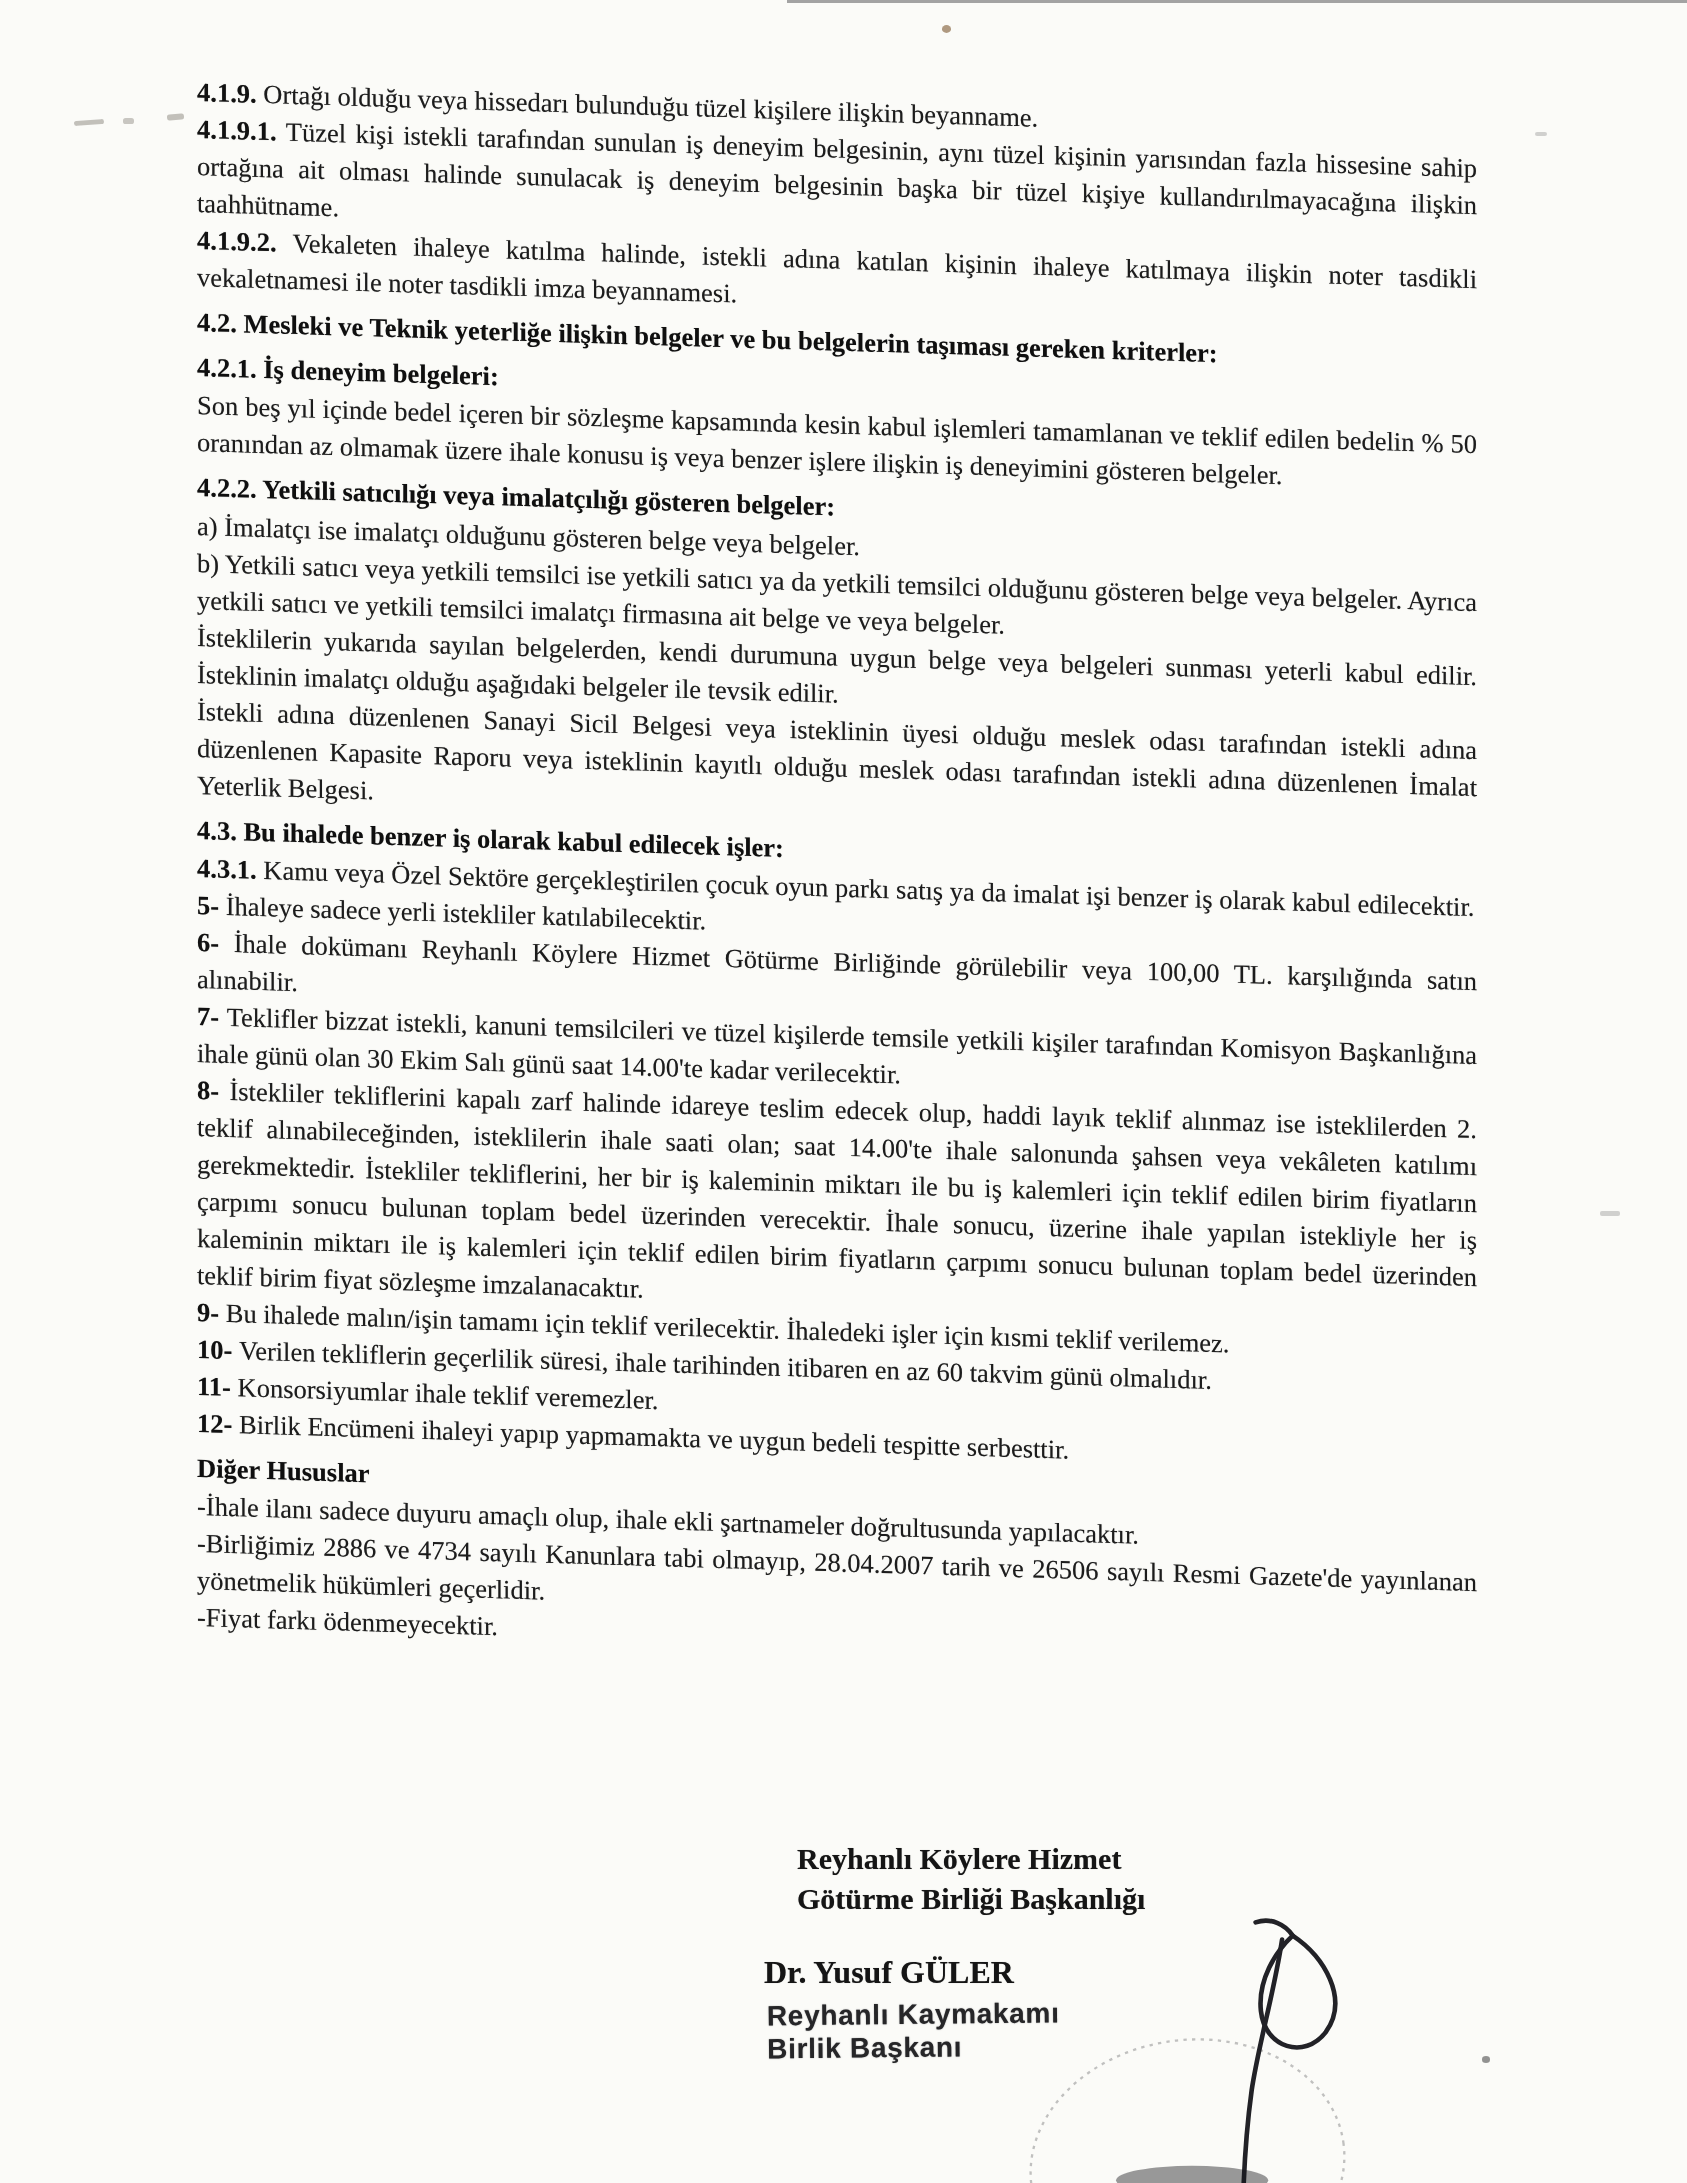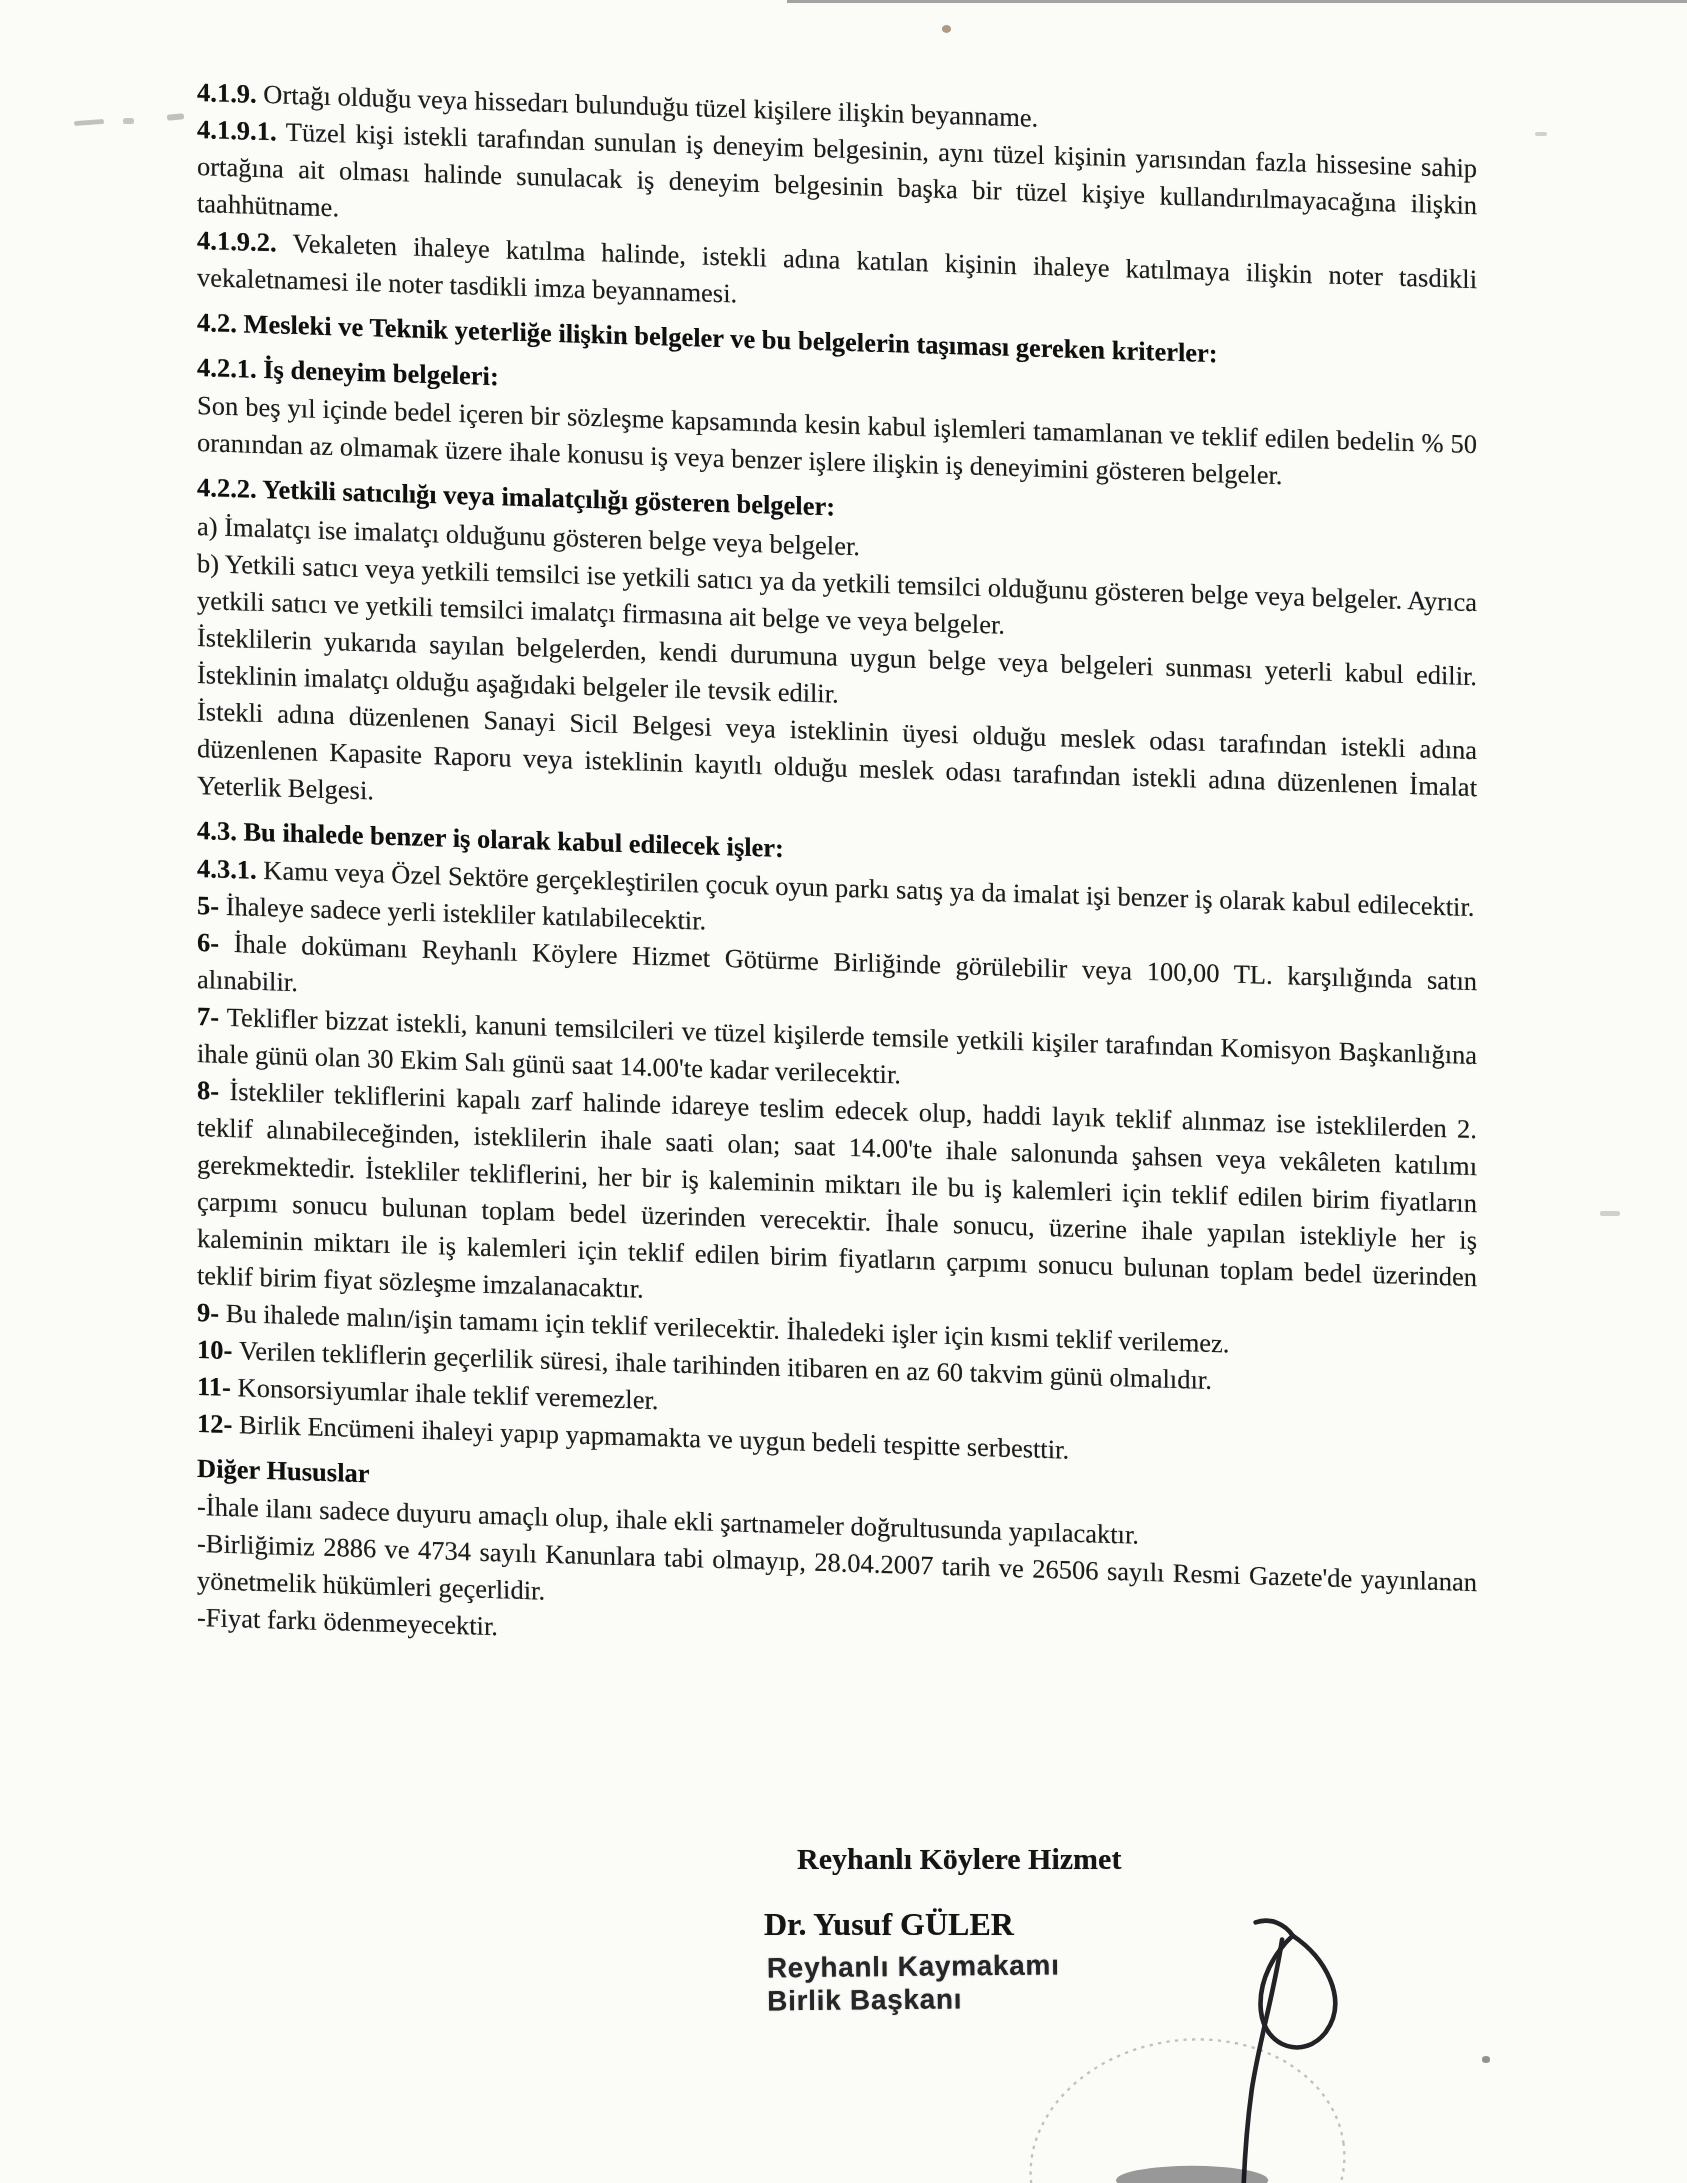--- a/index.html
+++ b/index.html
@@ -26,21 +26,21 @@
   .para.heading{font-weight:bold;color:#0f0f0f;margin-top:8px;margin-bottom:1.3px;}
   .para.numbered b{font-weight:bold;color:#111;}
   
   .sig{
     position:absolute;left:797px;top:1839px;width:463px;
     font-weight:bold;color:#151515;
     font-size:30px;line-height:40px;
     text-shadow:0 0 0.7px rgba(25,25,25,.5);
   }
   .sig-name{
-    font-size:32px;line-height:41px;margin-top:25px;
+    font-size:32px;line-height:41px;margin-top:33px;
     transform:translateX(-33px);
   }
   .stamp{
     font-family:"Liberation Sans", sans-serif;
     font-weight:600;font-size:28px;line-height:33px;
     color:#262628;letter-spacing:0.7px;margin-top:4px;
     transform:translateX(-30px) rotate(-0.6deg);
     text-shadow:0 0 1.3px rgba(40,40,45,.55);
   }
   .stamp .stamp-line{display:block;}
@@ -84,20 +84,21 @@
     <p class="para numbered"><b>11- </b>Konsorsiyumlar ihale teklif veremezler.</p>
     <p class="para numbered"><b>12- </b>Birlik Encümeni ihaleyi yapıp yapmamakta ve uygun bedeli tespitte serbesttir.</p>
     <p class="para heading">Diğer Hususlar</p>
     <p class="para plain">-İhale ilanı sadece duyuru amaçlı olup, ihale ekli şartnameler doğrultusunda yapılacaktır.</p>
     <p class="para plain">-Birliğimiz 2886 ve 4734 sayılı Kanunlara tabi olmayıp, 28.04.2007 tarih ve 26506 sayılı Resmi Gazete'de yayınlanan yönetmelik hükümleri geçerlidir.</p>
     <p class="para plain">-Fiyat farkı ödenmeyecektir.</p>
   </div>
 
 <div class="sig">
   <div>Reyhanlı Köylere Hizmet</div>
+  <div>Götürme Birliği Başkanlığı</div>
   <div class="sig-name">Dr. Yusuf GÜLER</div>
   <div class="stamp">
     <span class="stamp-line">Reyhanlı Kaymakamı</span>
     <span class="stamp-line">Birlik Başkanı</span>
   </div>
 </div>
 
 <svg class="overlay" width="1687" height="2183" viewBox="0 0 2550 3300">
   <ellipse cx="1795" cy="3272" rx="238" ry="188" fill="none" stroke="rgba(55,55,60,0.30)" stroke-width="3.5" stroke-dasharray="5 8" transform="rotate(-8 1795 3272)"></ellipse>
   <ellipse cx="1802" cy="3296" rx="115" ry="22" fill="rgba(30,30,35,0.45)"></ellipse>

